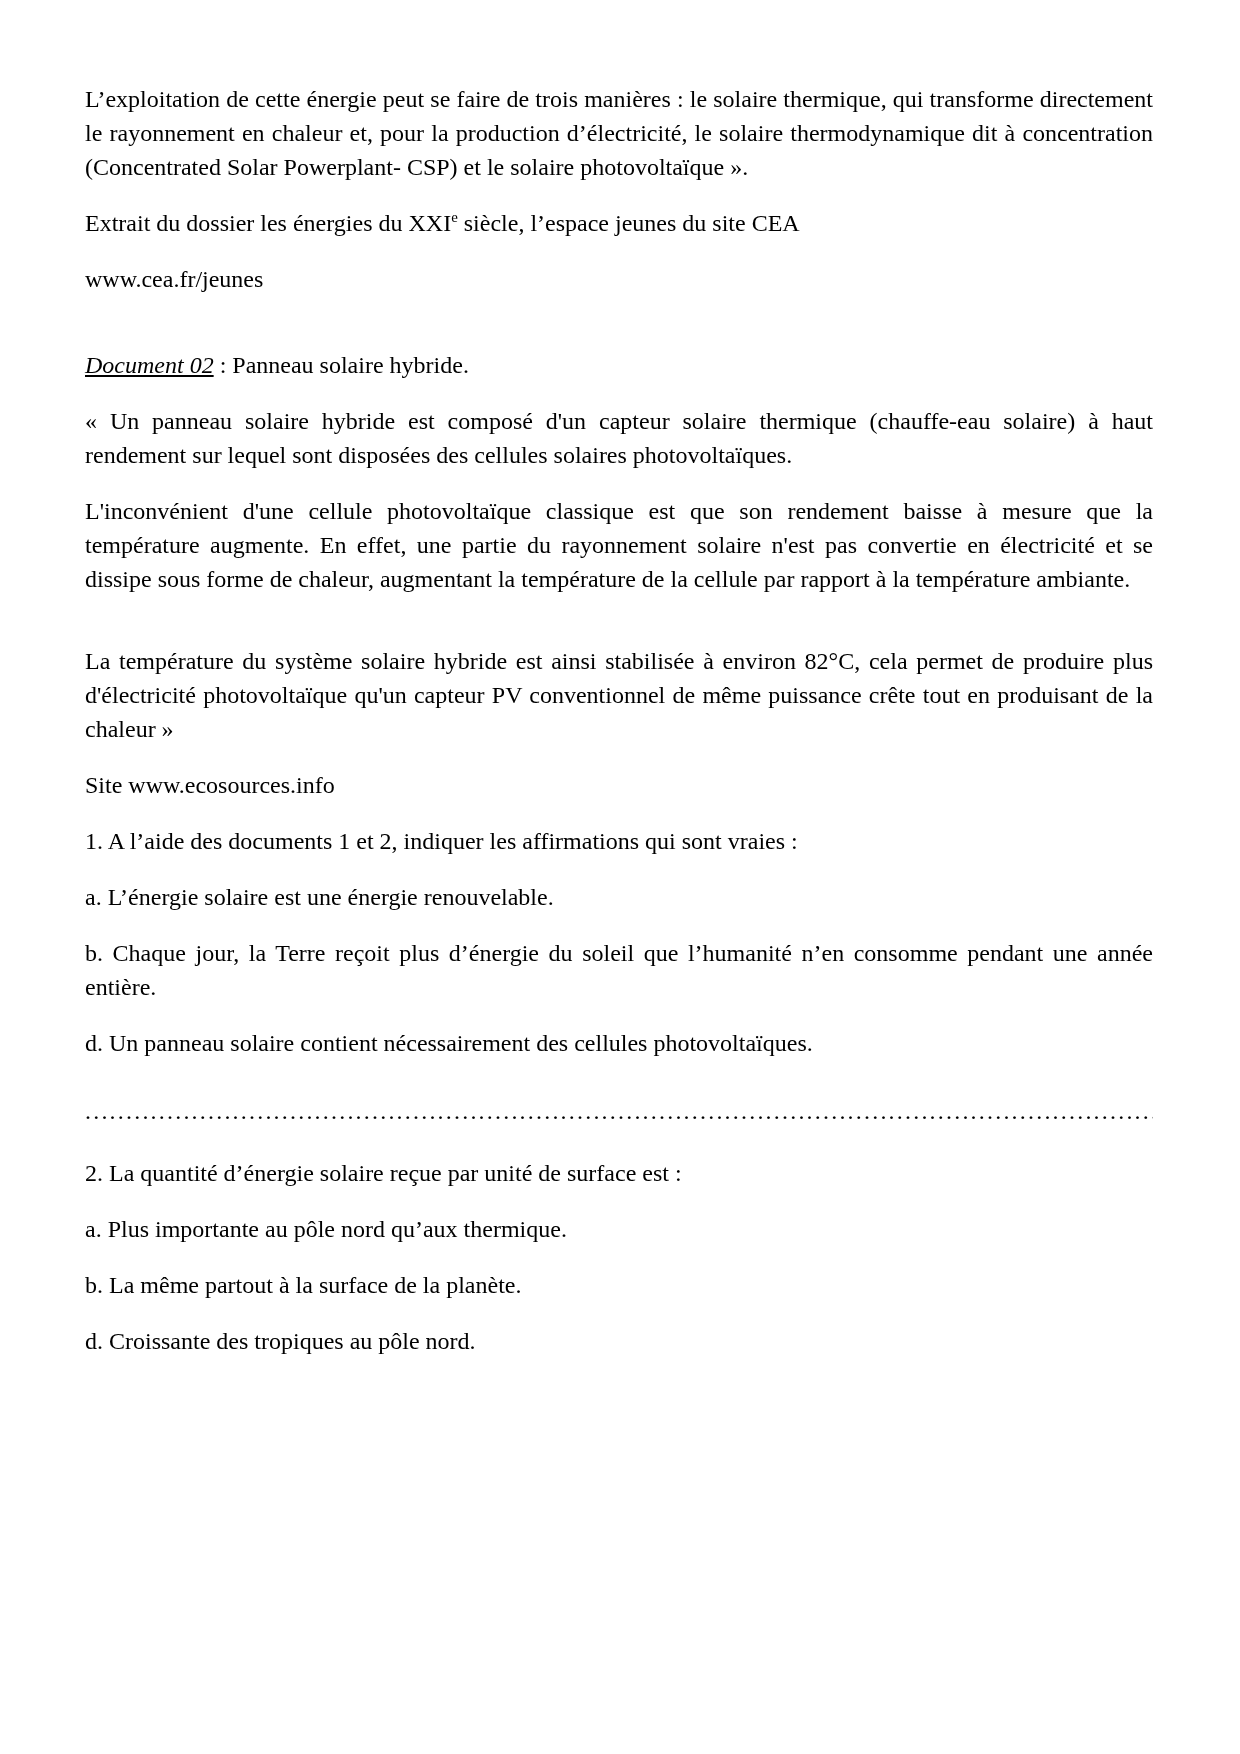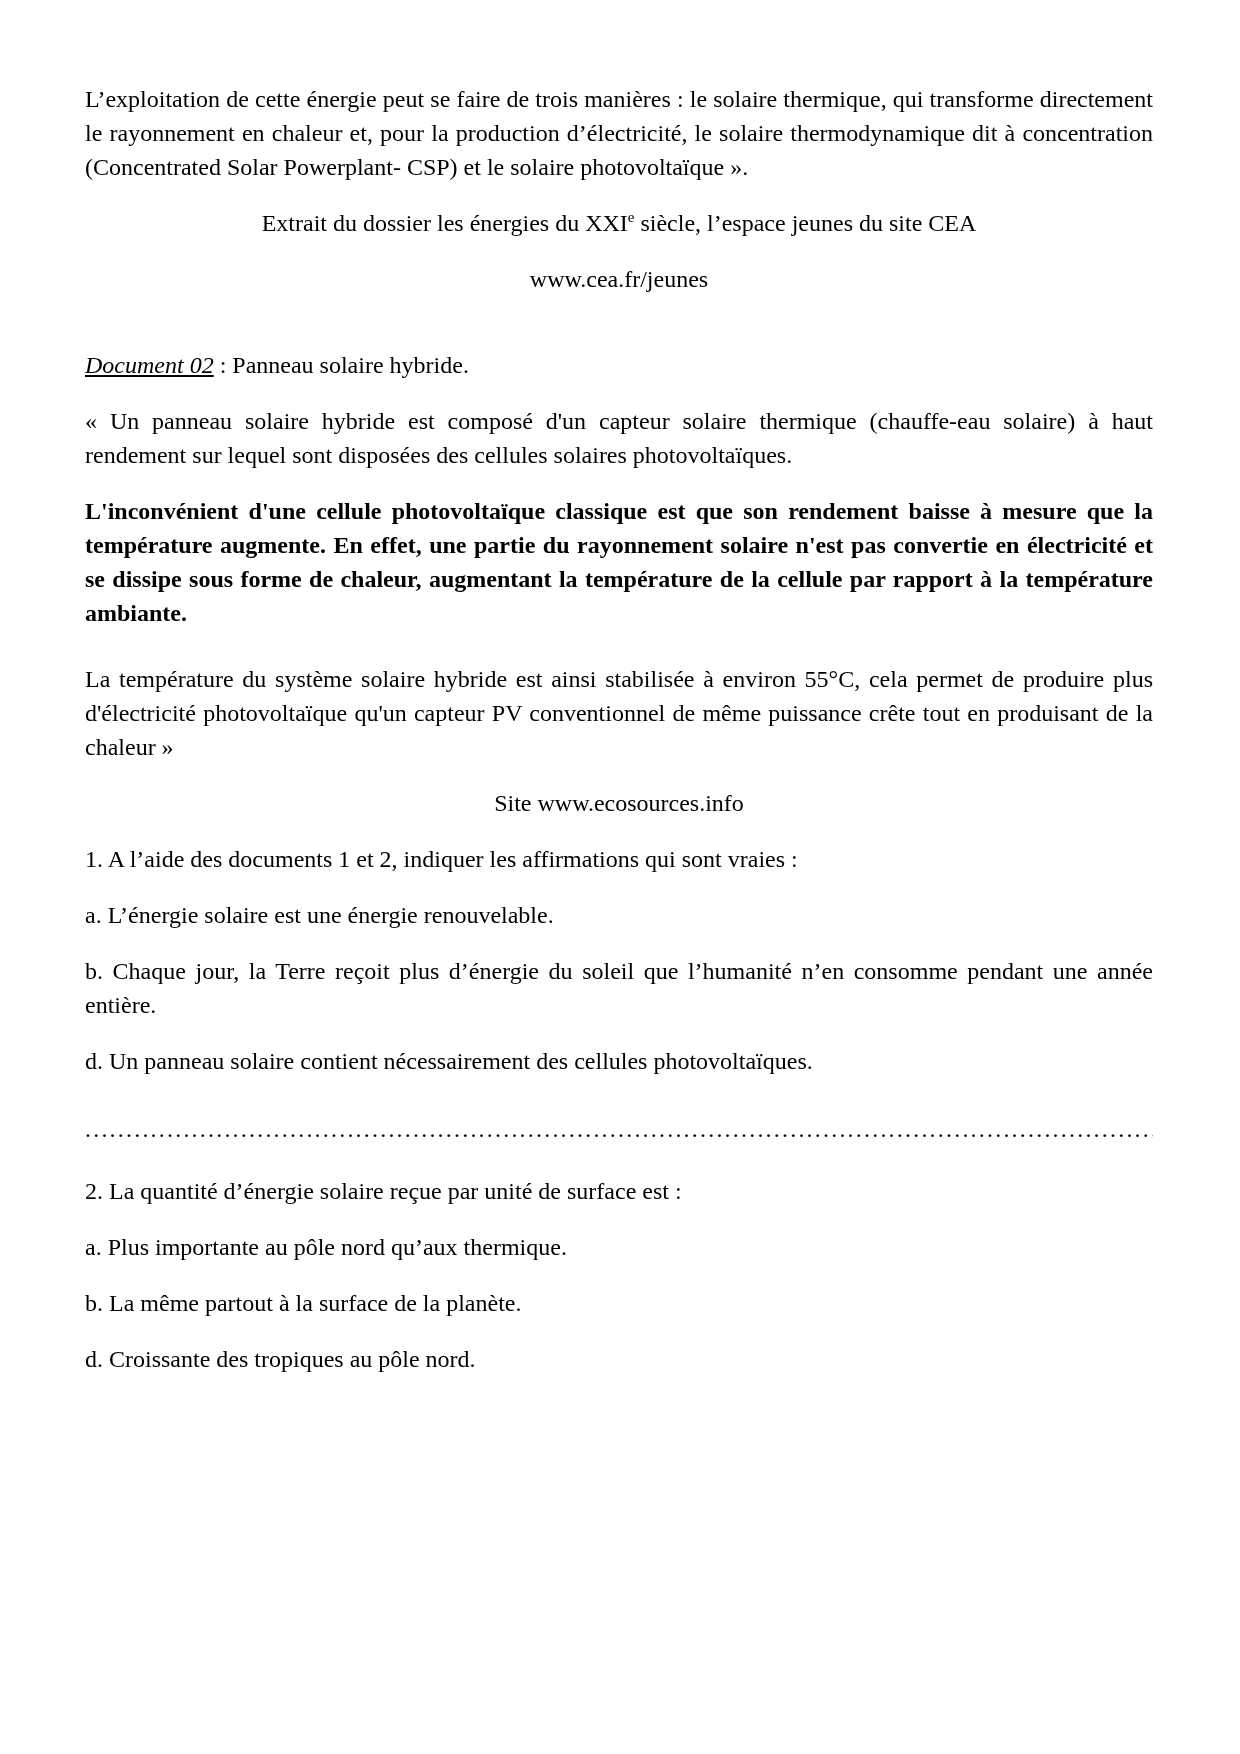--- a/index.html
+++ b/index.html
@@ -27,28 +27,27 @@
     width: 1068px;
   }
   .block {
     margin: 0 0 22px 0;
   }
   .just {
     text-align: justify;
     text-align-last: left;
   }
   .right {
-    text-align: center;
+    text-align: left;
   }
   .gap-large {
     margin-bottom: 52px;
   }
   .gap-med {
-    margin-bottom: 32px;
-    font-weight: bold;
+    margin-bottom: 48px;
   }
   .doc-label {
     font-style: italic;
     text-decoration: underline;
   }
   sup {
     font-size: 0.62em;
     line-height: 0;
     vertical-align: super;
   }
@@ -75,21 +74,21 @@
 
     <p class="block right gap-large">www.cea.fr/jeunes</p>
 
     <p class="block"><span class="doc-label">Document 02</span><span> : Panneau solaire hybride.</span></p>
 
     <p class="block just">« Un panneau solaire hybride est composé d'un capteur solaire thermique (chauffe-eau solaire) à haut rendement sur lequel sont disposées des cellules solaires photovoltaïques.</p>
 
     <p class="block just gap-med">L'inconvénient d'une cellule photovoltaïque classique est que son rendement baisse à mesure que la température augmente. En effet, une partie du rayonnement solaire n'est pas convertie en électricité et se dissipe sous forme de chaleur, augmentant la température de la cellule par rapport à la température ambiante.</p>
 
 
-    <p class="block just">La température du système solaire hybride est ainsi stabilisée à environ 55°C, cela permet de produire plus d'électricité photovoltaïque qu'un capteur PV conventionnel de même puissance crête tout en produisant de la chaleur »</p>
+    <p class="block just">La température du système solaire hybride est ainsi stabilisée à environ 82°C, cela permet de produire plus d'électricité photovoltaïque qu'un capteur PV conventionnel de même puissance crête tout en produisant de la chaleur »</p>
 
     <p class="block right">Site www.ecosources.info</p>
 
     <p class="block prompt-gap">1. A l’aide des documents 1 et 2, indiquer les affirmations qui sont vraies :</p>
 
     <p class="block">a. L’énergie solaire est une énergie renouvelable.</p>
 
     <p class="block just">b. Chaque jour, la Terre reçoit plus d’énergie du soleil que l’humanité n’en consomme pendant une année entière.</p>
 
 

